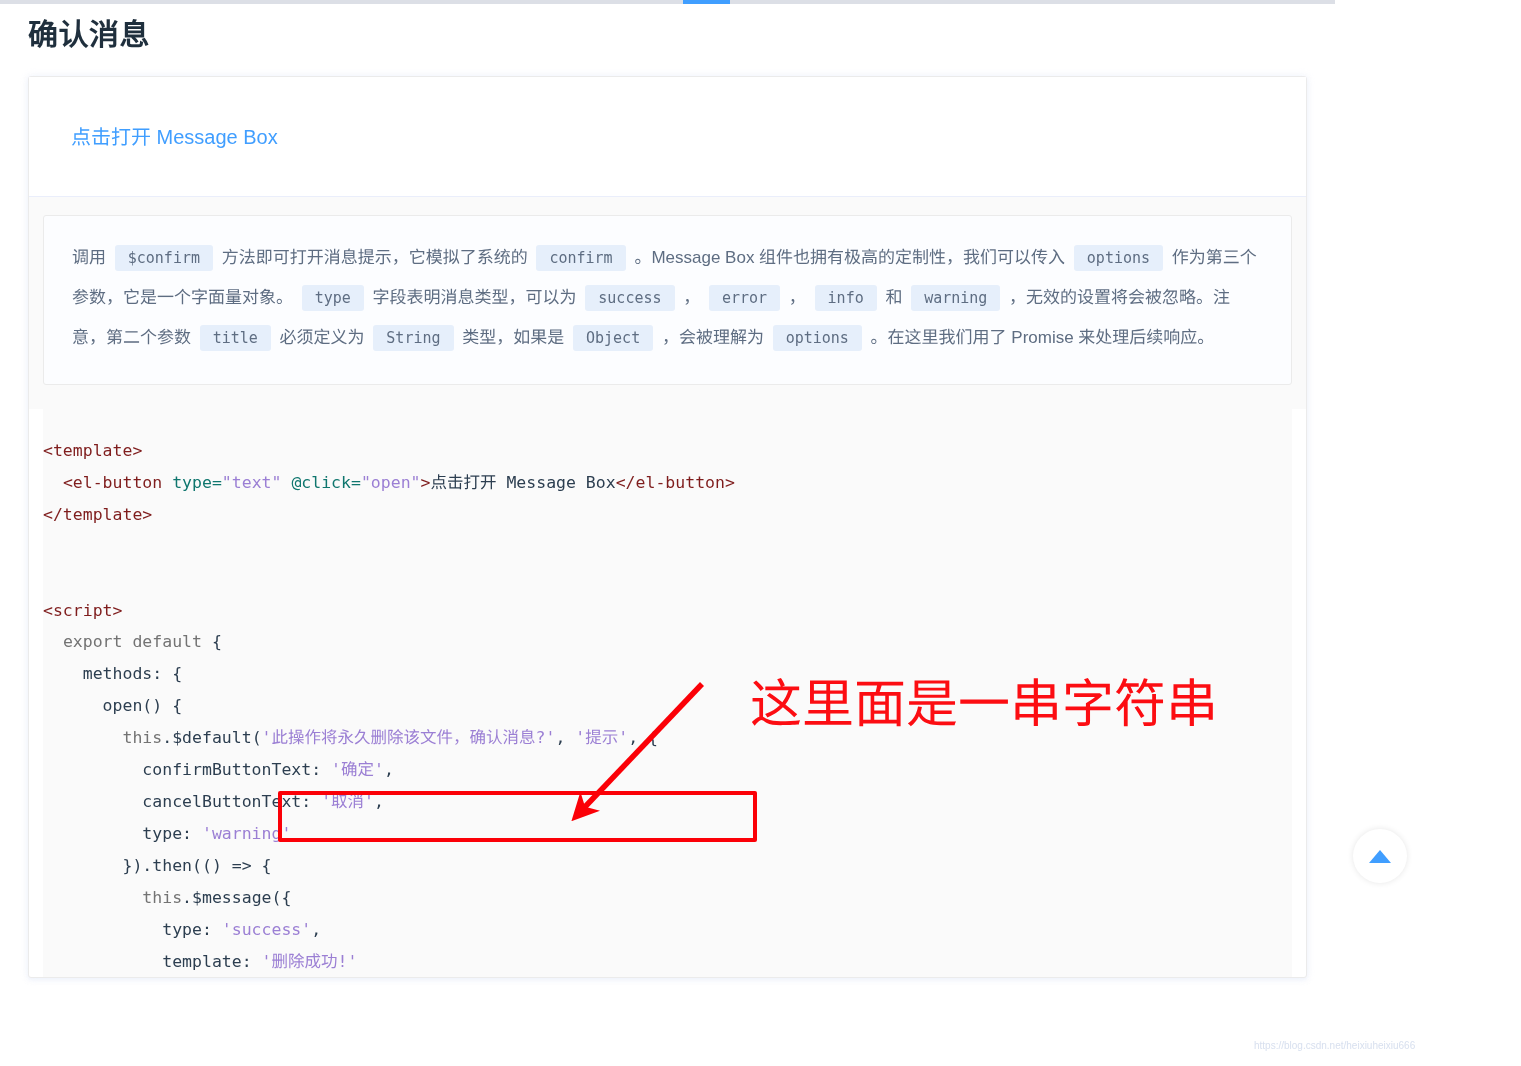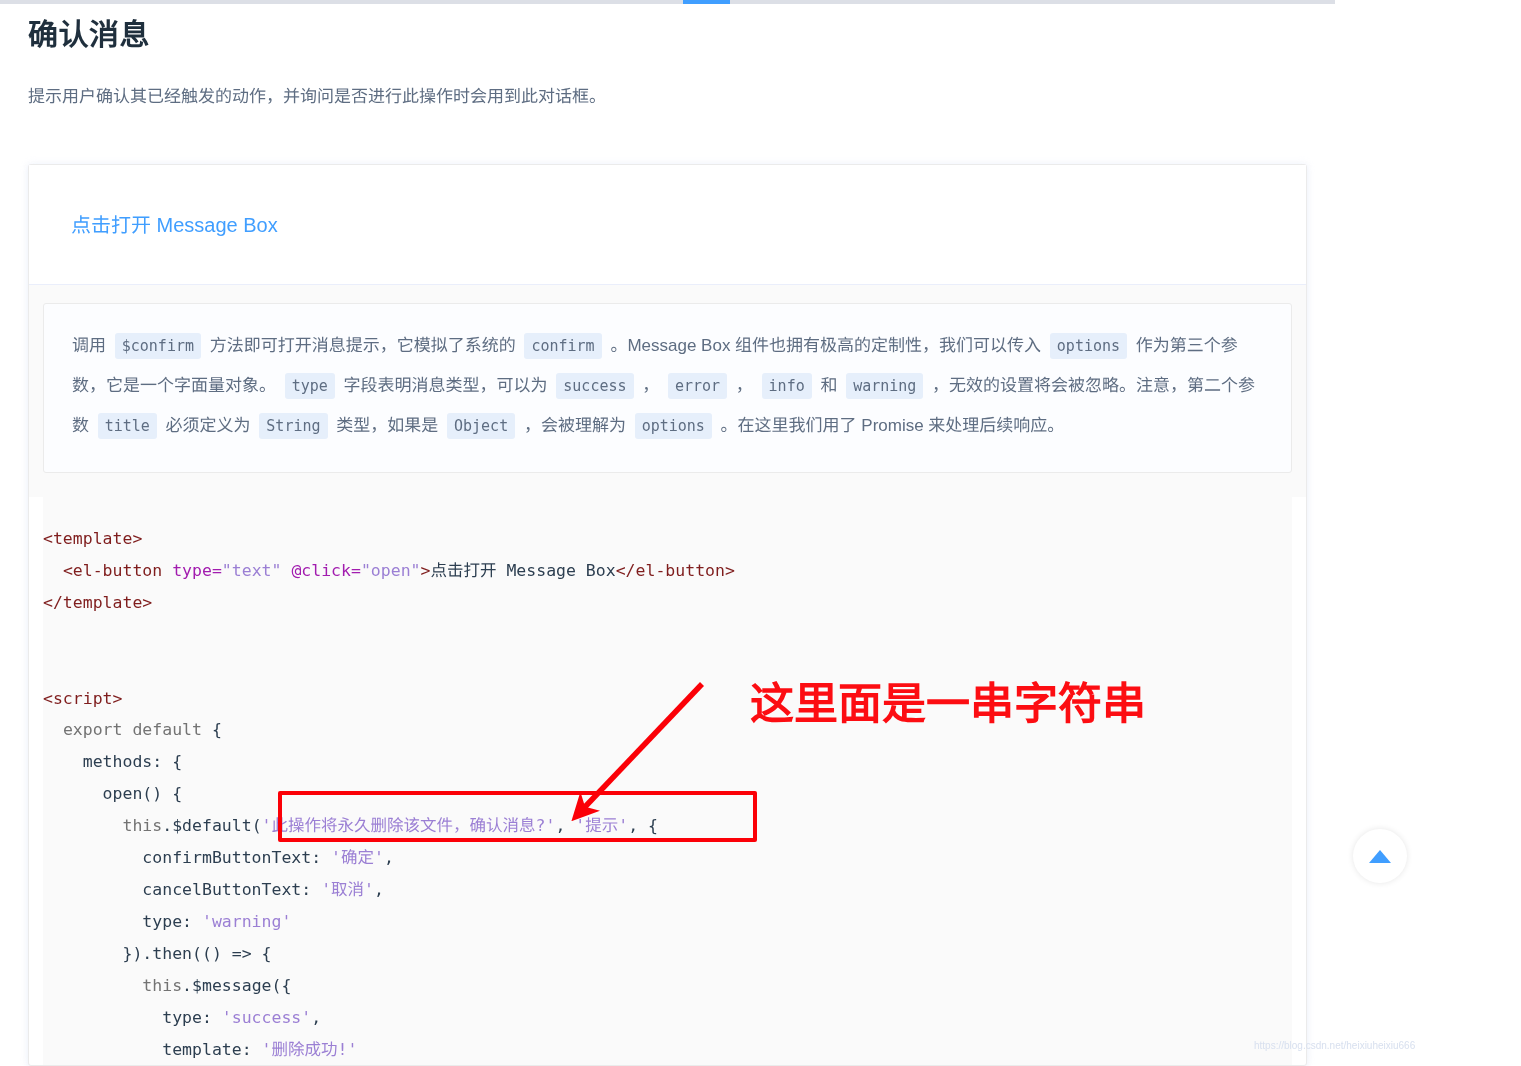--- a/index.html
+++ b/index.html
@@ -54,21 +54,21 @@
   p.page-desc {
     margin: 28px 0 0 0;
     font-size: 17px;
     line-height: 26px;
     color: #5e6d82;
     font-weight: 400;
   }
 
   
   .demo-card {
-    margin-top: 54px;
+    margin-top: 20px;
     border: 1px solid #ebebeb;
     border-radius: 3px;
     background: #ffffff;
     box-shadow: 0 0 8px 0 rgba(232,237,250,.6), 0 2px 4px 0 rgba(232,237,250,.5);
   }
   .demo-area {
     padding: 50px 42px 48px 42px;
     background: #ffffff;
   }
   .demo-link {
@@ -98,21 +98,21 @@
     margin: 0;
     font-size: 17px;
     line-height: 39px;
     color: #5e6d82;
   }
   code.inline {
     font-family: "DejaVu Sans Mono", "Liberation Mono", monospace;
     background: #e6effb;
     color: #5e6d82;
     font-size: 15px;
-    padding: 4px 7px;
+    padding: 4px 13px;
     border-radius: 3px;
     margin: 0 4px;
     white-space: nowrap;
   }
 
   
   .code-block {
     background: #fafafa;
     padding: 16px 0 0 0;
     margin: 0 14px;
@@ -124,21 +124,21 @@
     padding: 10px 0 0 0;
     font-family: "DejaVu Sans Mono", "Liberation Mono", monospace;
     font-size: 16.5px;
     line-height: 31.9px;
     color: #2c3e50;
     background: transparent;
     white-space: pre;
     tab-size: 2;
   }
   .tok-tag   { color: #7f1d1d; }
-  .tok-attr  { color: #a21caf; }
+  .tok-attr  { color: #0f766e; }
   .tok-str   { color: #9b7fd4; }
   .tok-kw    { color: #737373; }
   .tok-plain { color: #2c3e50; }
   .tok-cn    { color: #2c3e50; }
 
   
   .anno-box {
     position: absolute;
     left: 278px;
     top: 791px;
@@ -146,23 +146,23 @@
     height: 51px;
     border: 4px solid #fb0007;
     border-radius: 2px;
     pointer-events: none;
   }
   .anno-text {
     position: absolute;
     left: 750px;
     top: 678px;
     color: #fc0d12;
-    font-size: 44px;
+    font-size: 52px;
     line-height: 52px;
-    font-weight: 700;
+    font-weight: 400;
     white-space: nowrap;
     font-family: "DejaVu Sans", "Liberation Sans", sans-serif;
   }
   .anno-arrow {
     position: absolute;
     left: 520px;
     top: 670px;
     width: 230px;
     height: 160px;
     pointer-events: none;
@@ -206,21 +206,20 @@
 <body>
 
 <div class="tabbar">
   <div class="tabbar-active"></div>
 </div>
 
 <div class="page">
 
   <h1 class="page-title">确认消息</h1>
 
-  <p class="page-desc">提示用户确认其已经触发的动作，并询问是否进行此操作时会用到此对话框。</p>
 
   <div class="demo-card">
 
     <div class="demo-area">
       <button class="demo-link">点击打开 Message Box</button>
     </div>
 
     <div class="demo-meta">
       <div class="demo-desc-box">
         <p id="demo-desc-p">调用 <code class="inline">$confirm</code> 方法即可打开消息提示，它模拟了系统的 <code class="inline">confirm</code> 。Message Box 组件也拥有极高的定制性，我们可以传入 <code class="inline">options</code> 作为第三个参数，它是一个字面量对象。 <code class="inline">type</code> 字段表明消息类型，可以为 <code class="inline">success</code> ， <code class="inline">error</code> ， <code class="inline">info</code> 和 <code class="inline">warning</code> ，无效的设置将会被忽略。注意，第二个参数 <code class="inline">title</code> 必须定义为 <code class="inline">String</code> 类型，如果是 <code class="inline">Object</code> ，会被理解为 <code class="inline">options</code> 。在这里我们用了 Promise 来处理后续响应。</p>

